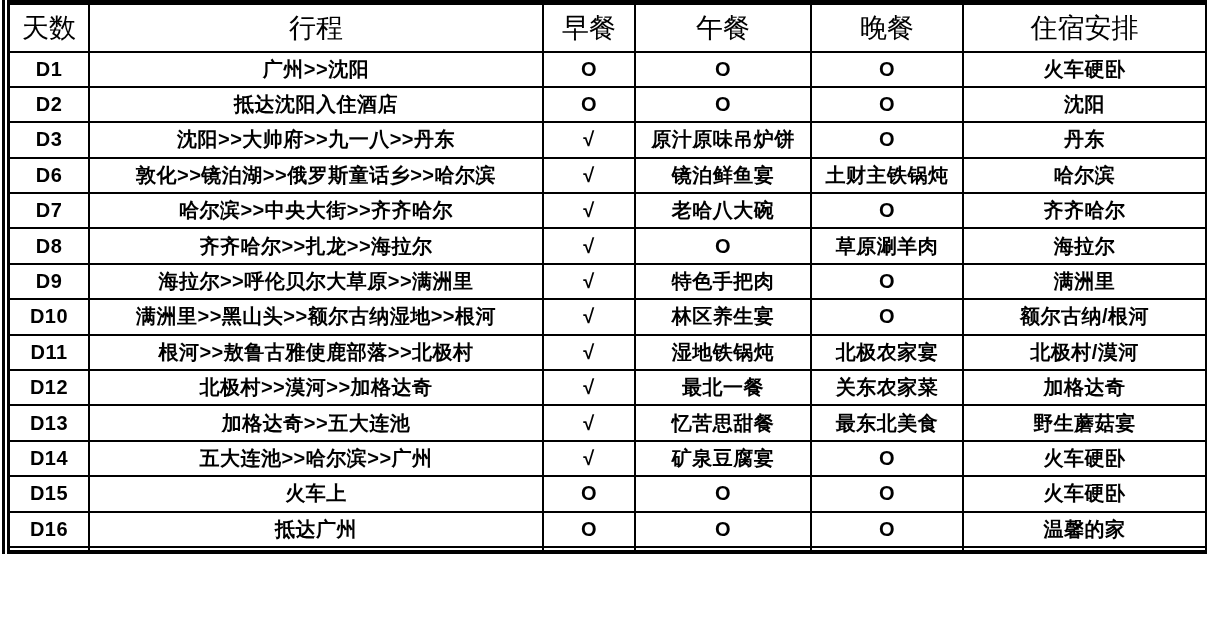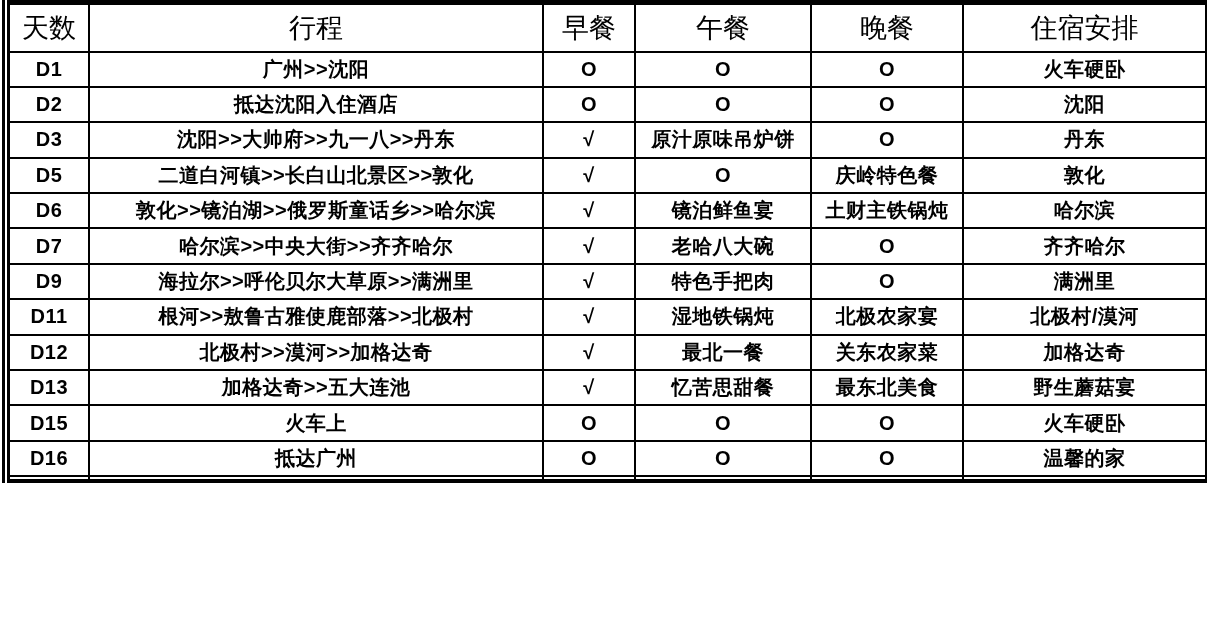--- a/index.html
+++ b/index.html
@@ -92,50 +92,58 @@
   </tr>
         <tr>
     <td>D3</td>
     <td>沈阳&gt;&gt;大帅府&gt;&gt;九一八&gt;&gt;丹东</td>
     <td>√</td>
     <td>原汁原味吊炉饼</td>
     <td>O</td>
     <td>丹东</td>
   </tr>
         <tr>
-    <td>D5</td>
-    <td>二道白河镇&gt;&gt;长白山北景区&gt;&gt;敦化</td>
-    <td>√</td>
-    <td>O</td>
-    <td>庆岭特色餐</td>
-    <td>敦化</td>
-  </tr>
-        <tr>
     <td>D6</td>
     <td>敦化&gt;&gt;镜泊湖&gt;&gt;俄罗斯童话乡&gt;&gt;哈尔滨</td>
     <td>√</td>
     <td>镜泊鲜鱼宴</td>
     <td>土财主铁锅炖</td>
     <td>哈尔滨</td>
   </tr>
         <tr>
     <td>D7</td>
     <td>哈尔滨&gt;&gt;中央大街&gt;&gt;齐齐哈尔</td>
     <td>√</td>
     <td>老哈八大碗</td>
     <td>O</td>
     <td>齐齐哈尔</td>
   </tr>
         <tr>
+    <td>D8</td>
+    <td>齐齐哈尔&gt;&gt;扎龙&gt;&gt;海拉尔</td>
+    <td>√</td>
+    <td>O</td>
+    <td>草原涮羊肉</td>
+    <td>海拉尔</td>
+  </tr>
+        <tr>
     <td>D9</td>
     <td>海拉尔&gt;&gt;呼伦贝尔大草原&gt;&gt;满洲里</td>
     <td>√</td>
     <td>特色手把肉</td>
     <td>O</td>
     <td>满洲里</td>
+  </tr>
+        <tr>
+    <td>D10</td>
+    <td>满洲里&gt;&gt;黑山头&gt;&gt;额尔古纳湿地&gt;&gt;根河</td>
+    <td>√</td>
+    <td>林区养生宴</td>
+    <td>O</td>
+    <td>额尔古纳/根河</td>
   </tr>
         <tr>
     <td>D11</td>
     <td>根河&gt;&gt;敖鲁古雅使鹿部落&gt;&gt;北极村</td>
     <td>√</td>
     <td>湿地铁锅炖</td>
     <td>北极农家宴</td>
     <td>北极村/漠河</td>
   </tr>
         <tr>
@@ -146,20 +154,28 @@
     <td>关东农家菜</td>
     <td>加格达奇</td>
   </tr>
         <tr>
     <td>D13</td>
     <td>加格达奇&gt;&gt;五大连池</td>
     <td>√</td>
     <td>忆苦思甜餐</td>
     <td>最东北美食</td>
     <td>野生蘑菇宴</td>
+  </tr>
+        <tr>
+    <td>D14</td>
+    <td>五大连池&gt;&gt;哈尔滨&gt;&gt;广州</td>
+    <td>√</td>
+    <td>矿泉豆腐宴</td>
+    <td>O</td>
+    <td>火车硬卧</td>
   </tr>
         <tr>
     <td>D15</td>
     <td>火车上</td>
     <td>O</td>
     <td>O</td>
     <td>O</td>
     <td>火车硬卧</td>
   </tr>
         <tr>

